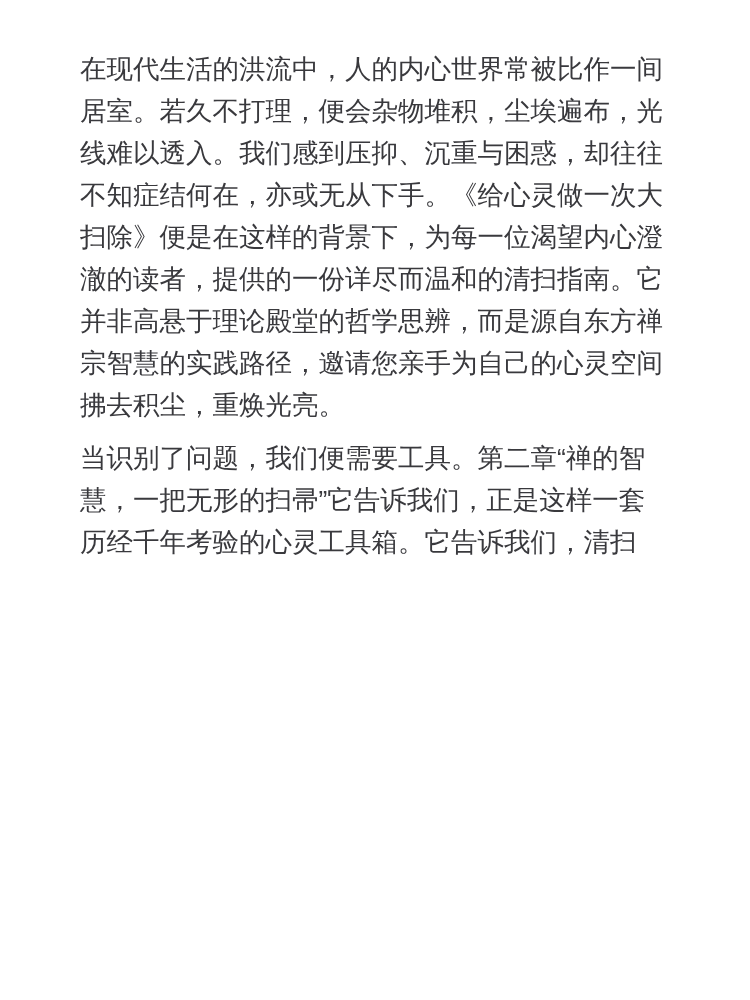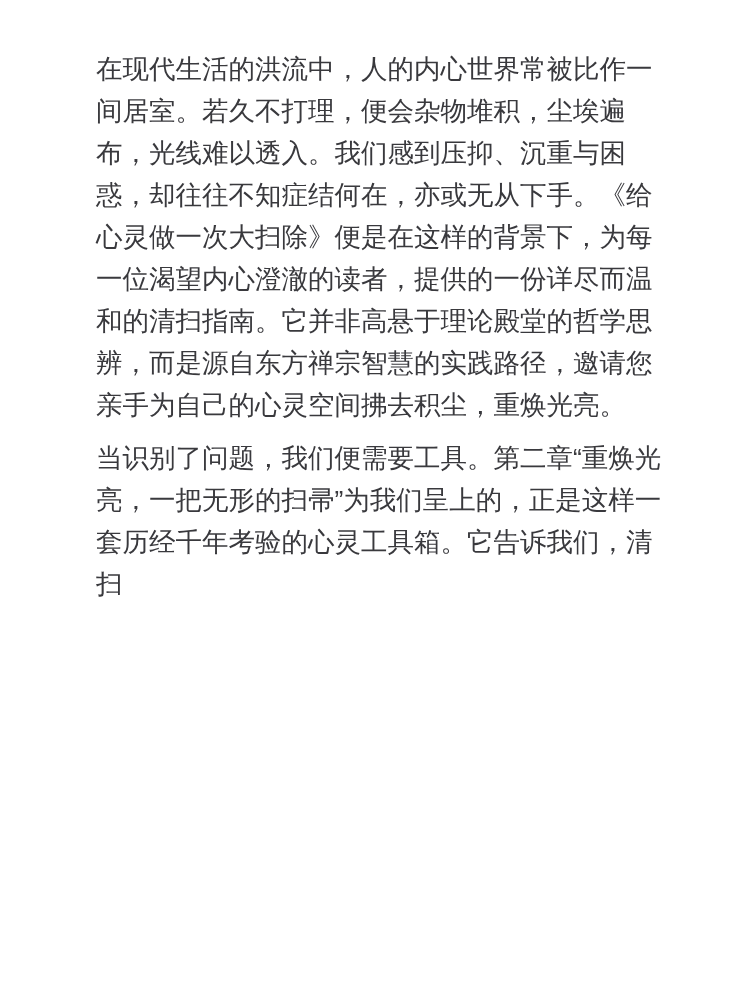--- a/index.html
+++ b/index.html
@@ -14,29 +14,29 @@
     font-family: "Liberation Sans", sans-serif;
   }
   .doc-page {
     box-sizing: border-box;
     width: 750px;
     height: 1000px;
     padding: 48px 80px 0 80px;
     background: #ffffff;
   }
   .doc-page p {
-    margin: 0 0 11px 16px;
+    margin: 0 0 11px 0;
     font-size: 26.5px;
     line-height: 42px;
     color: #39393d;
     text-align: left;
     letter-spacing: 0;
     word-break: normal;
     overflow-wrap: break-word;
   }
 </style>
 </head>
 <body>
 
 <div class="doc-page">
   <p>在现代生活的洪流中，人的内心世界常被比作一间居室。若久不打理，便会杂物堆积，尘埃遍布，光线难以透入。我们感到压抑、沉重与困惑，却往往不知症结何在，亦或无从下手。《给心灵做一次大扫除》便是在这样的背景下，为每一位渴望内心澄澈的读者，提供的一份详尽而温和的清扫指南。它并非高悬于理论殿堂的哲学思辨，而是源自东方禅宗智慧的实践路径，邀请您亲手为自己的心灵空间拂去积尘，重焕光亮。</p>
-  <p>当识别了问题，我们便需要工具。第二章“重焕光亮，一把无形的扫帚”为我们呈上的，正是这样一套历经千年考验的心灵工具箱。它告诉我们，清扫</p>
+  <p>当识别了问题，我们便需要工具。第二章“禅的智慧，一把无形的扫帚”它告诉我们，正是这样一套历经千年考验的心灵工具箱。它告诉我们，清扫</p>
 </div>
 
 </body></html>

